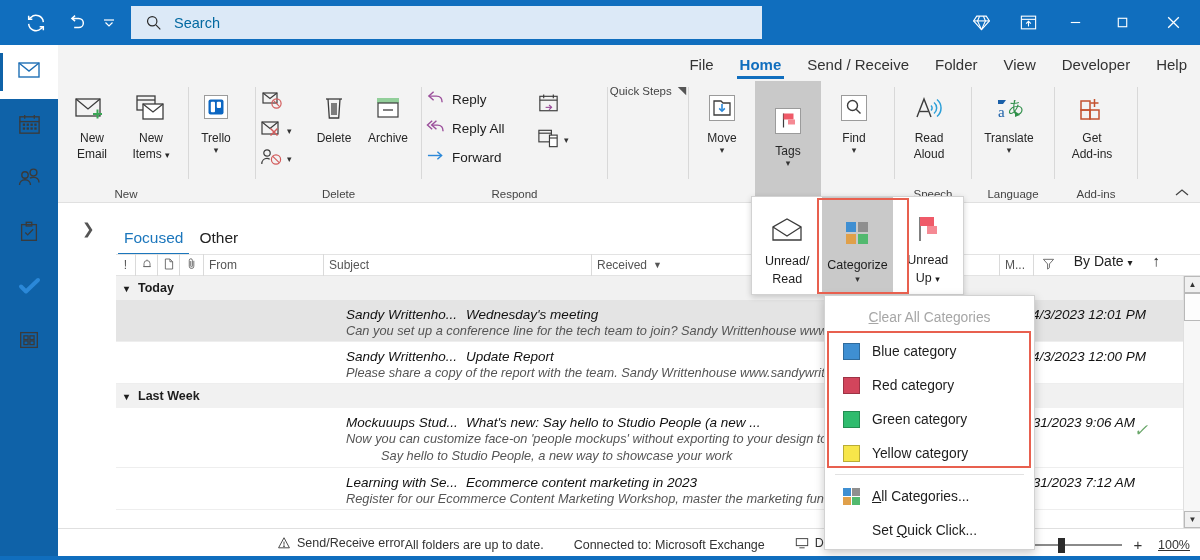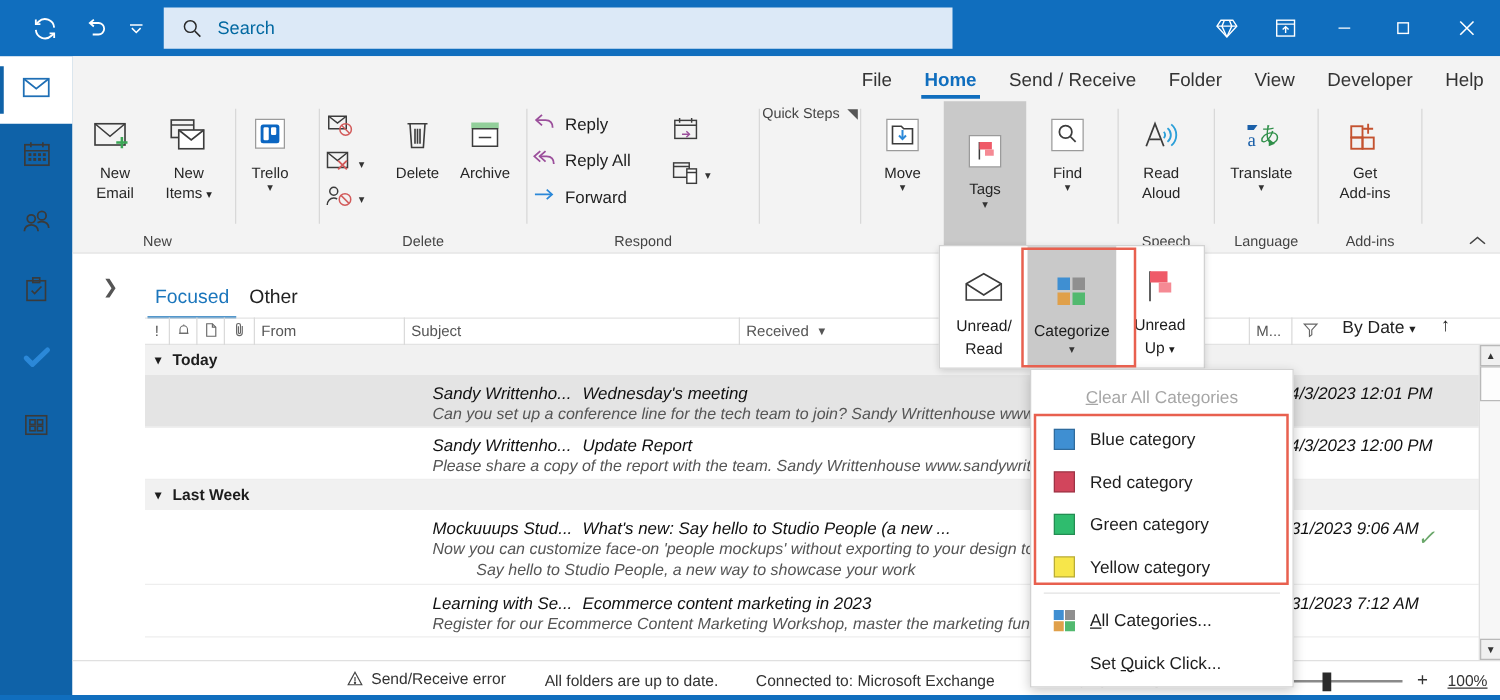--- a/index.html
+++ b/index.html
@@ -911,21 +911,21 @@
     <div class="seg" style="margin-left:219px">
       <span>
         <svg width="14" height="14" viewBox="0 0 16 16" fill="none" stroke="#444" stroke-width="1.1">
             <path d="M8 2l6.2 11.5H1.8z"></path>
             <path d="M8 6.4v3.6"></path>
             <circle cx="8" cy="11.6" r=".55" fill="#444"></circle>
           </svg>
       </span>
       <span>Send/Receive error</span>
     </div>
-    <div class="seg" style="margin-left:31px">
+    <div class="seg" style="">
       <span>All folders are up to date.</span>
     </div>
     <div class="seg" style="margin-left:30px">
       <span>Connected to: Microsoft Exchange</span>
     </div>
     <div class="seg" style="margin-left:30px">
       <span>
         <svg width="14" height="14" viewBox="0 0 16 16" fill="none" stroke="#444" stroke-width="1.1">
             <rect x="1.5" y="3" width="13" height="8"></rect>
             <path d="M5 13.5h6"></path>

